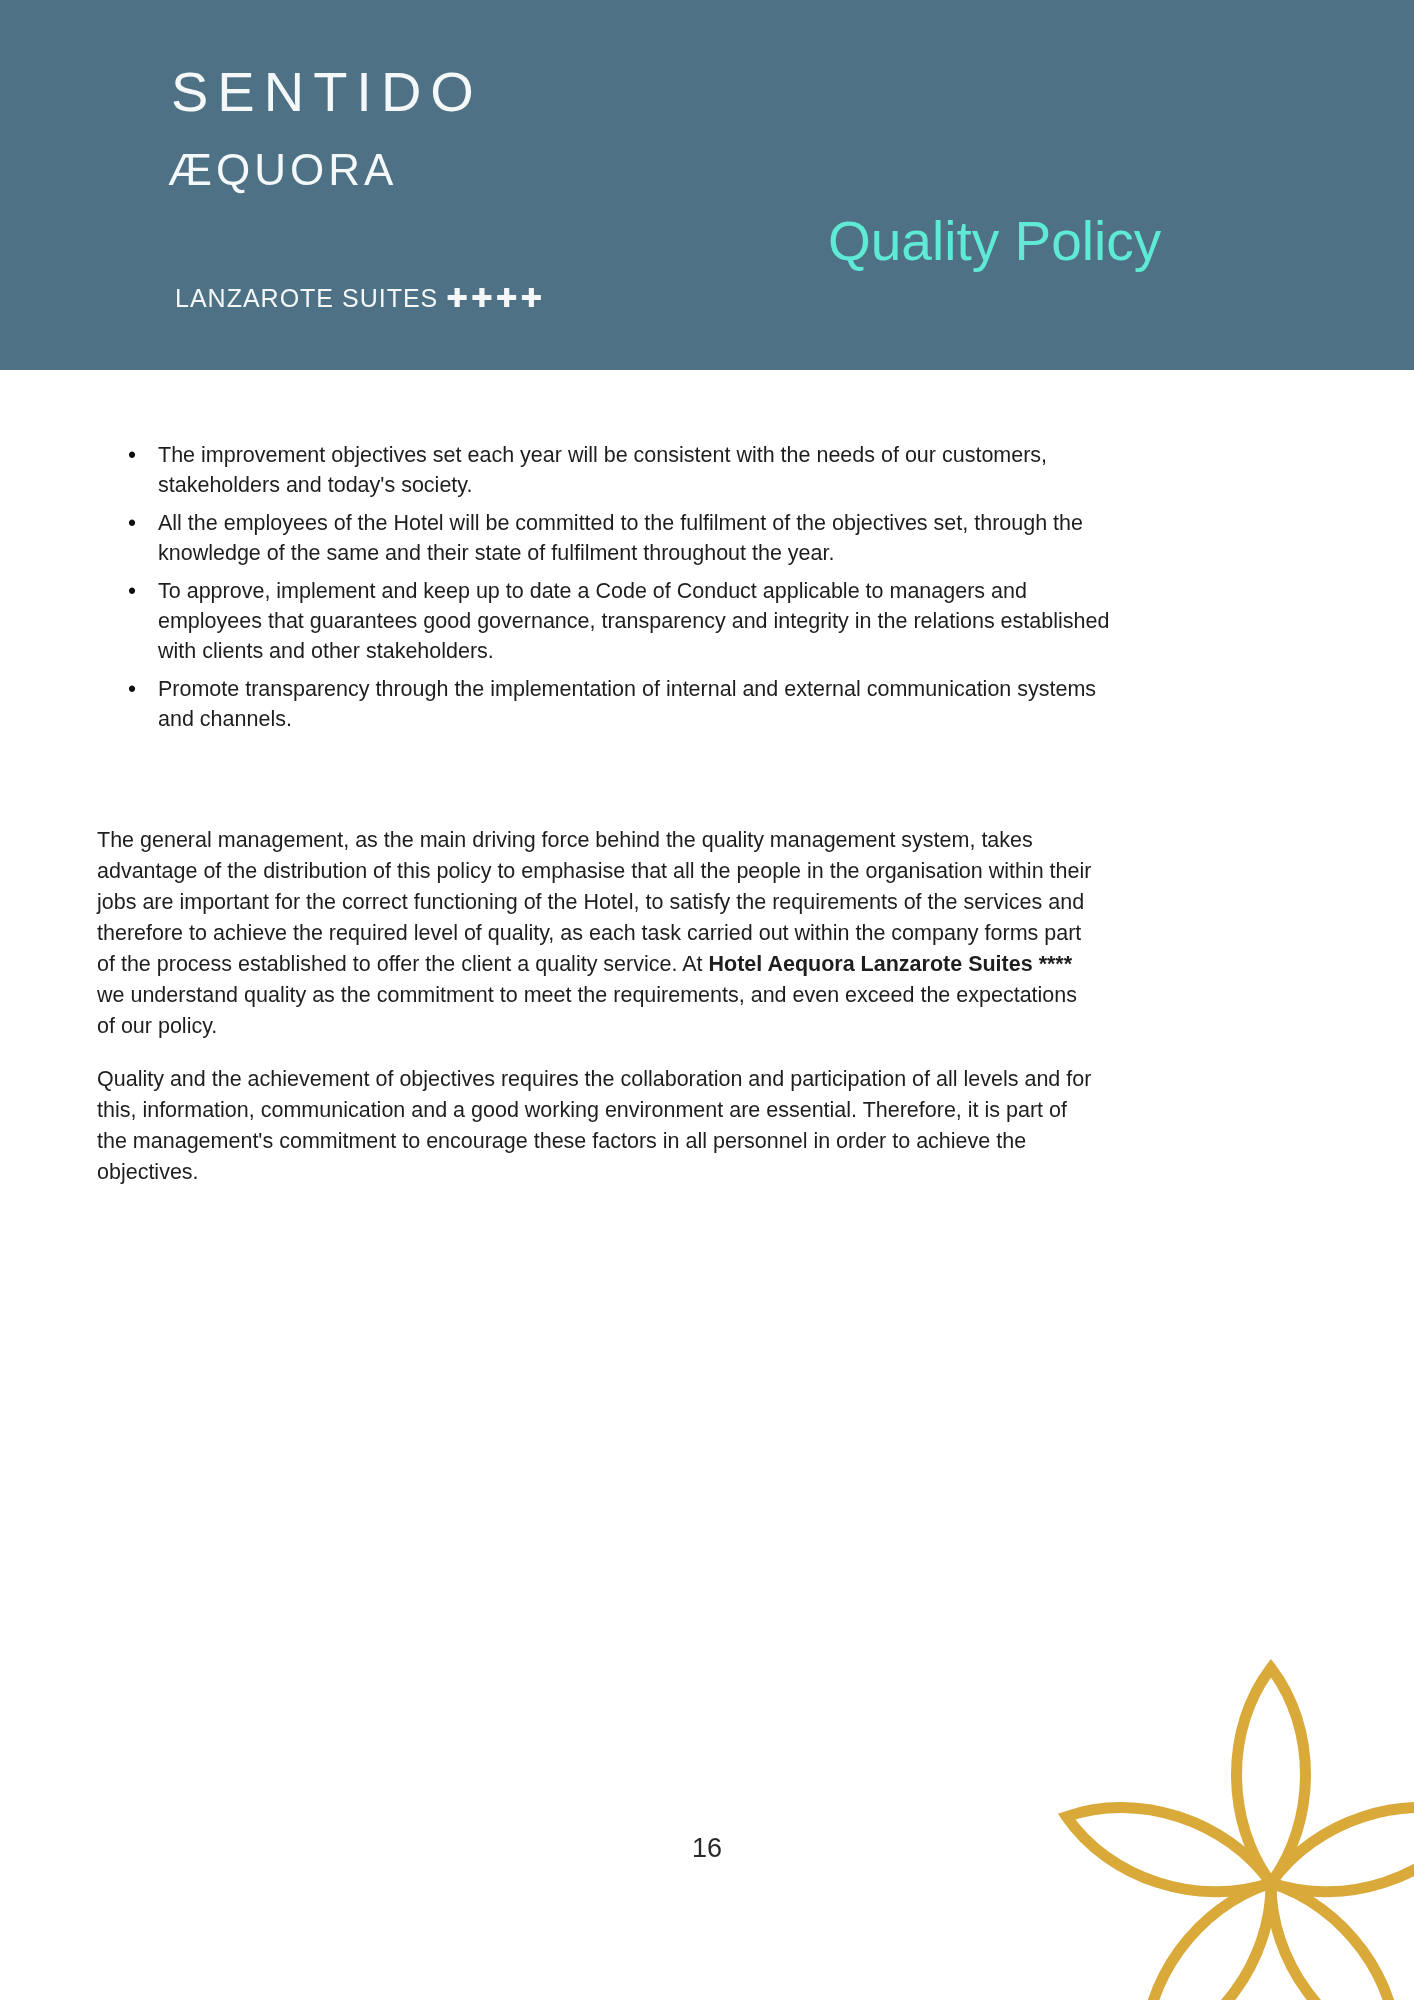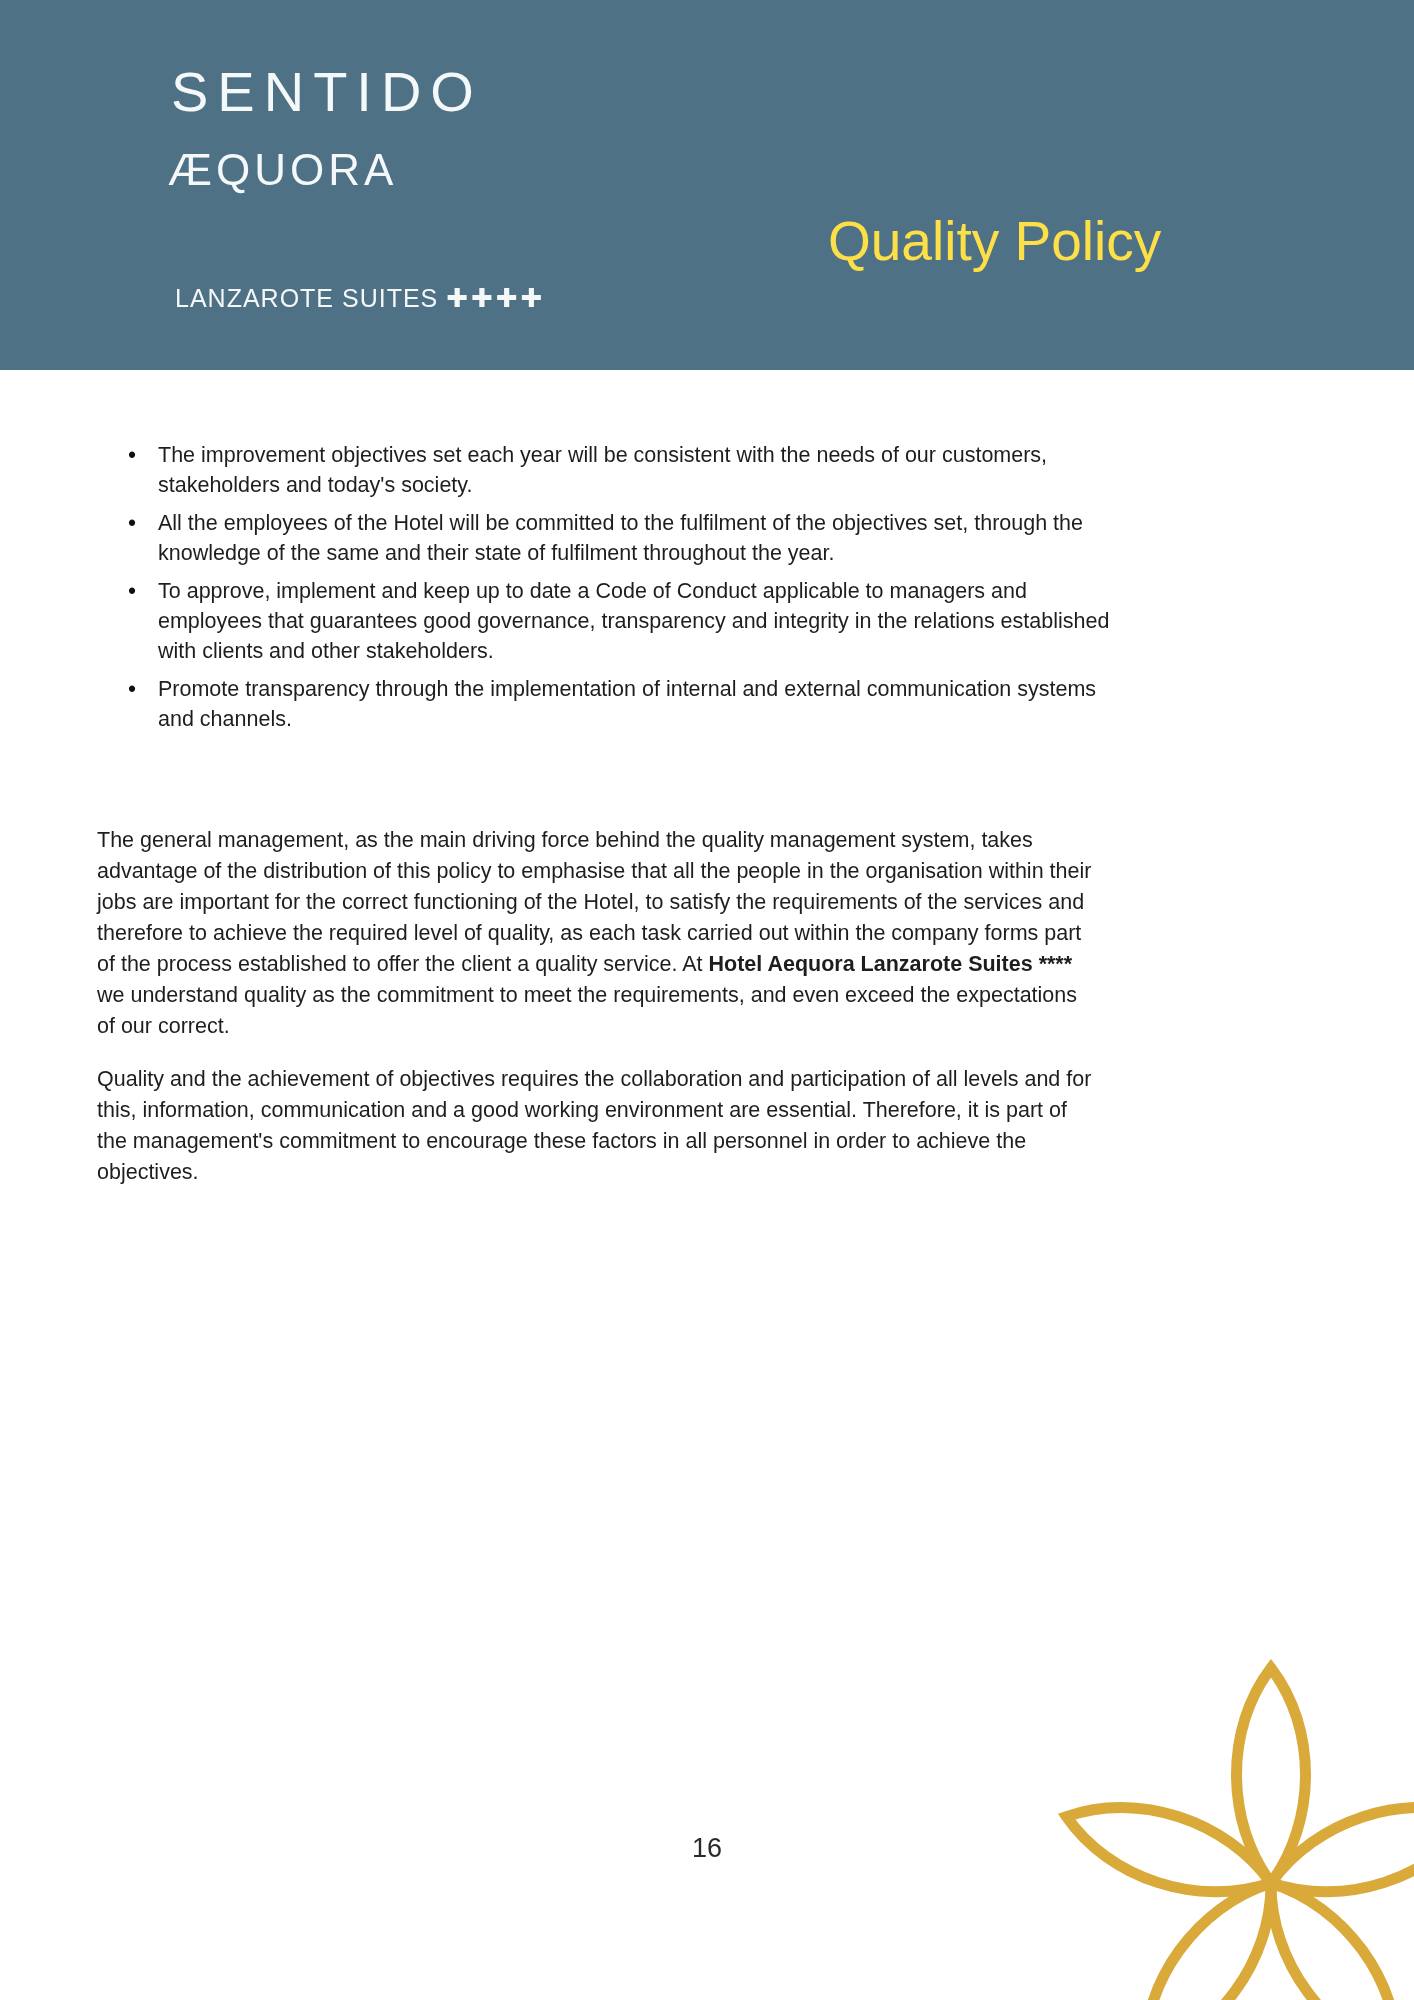--- a/index.html
+++ b/index.html
@@ -27,21 +27,21 @@
   }
   .logo-line3 {
     position:absolute; left:175px; top:237px;
     font-size:25px; line-height:1; letter-spacing:1px;
     color:#f4f8f9; font-weight:400; white-space:nowrap;margin-top:48px;
   }
   .logo-stars { letter-spacing:3px; margin-left:8px; font-size:26px; }
   .header-title {
     position:absolute; left:828px; top:211px; margin:0;
     font-size:55px; line-height:1.1; font-weight:400;
-    color:#fde047; white-space:nowrap;
+    color:#5eead4; white-space:nowrap;
   }
   
   .bullets {
     position:absolute; left:147px; top:429px; width:1180px;
     margin:11px; padding:0; list-style:none;
     font-size:21.5px;
   }
   .bullets li { position:relative; margin:0 0 8px 0; padding:0; }
   .bullets li::before {
     content:"\2022";
@@ -102,21 +102,21 @@
     </li>
   </ul>
 
   <p class="para para-1">
     <span class="line" style="display:block">The general management, as the main driving force behind the quality management system, takes</span>
     <span class="line" style="display:block">advantage of the distribution of this policy to emphasise that all the people in the organisation within their</span>
     <span class="line" style="display:block">jobs are important for the correct functioning of the Hotel, to satisfy the requirements of the services and</span>
     <span class="line" style="display:block">therefore to achieve the required level of quality, as each task carried out within the company forms part</span>
     <span class="line" style="display:block"><span>of the process established to offer the client a quality service. At </span><b>Hotel Aequora Lanzarote Suites ****</b></span>
     <span class="line" style="display:block">we understand quality as the commitment to meet the requirements, and even exceed the expectations</span>
-    <span class="line" style="display:block">of our correct.</span>
+    <span class="line" style="display:block">of our policy.</span>
   </p>
 
   <p class="para para-2">
     <span class="line" style="display:block">Quality and the achievement of objectives requires the collaboration and participation of all levels and for</span>
     <span class="line" style="display:block">this, information, communication and a good working environment are essential. Therefore, it is part of</span>
     <span class="line" style="display:block">the management's commitment to encourage these factors in all personnel in order to achieve the</span>
     <span class="line" style="display:block">objectives.</span>
   </p>
 
   <div class="page-number">16</div>

